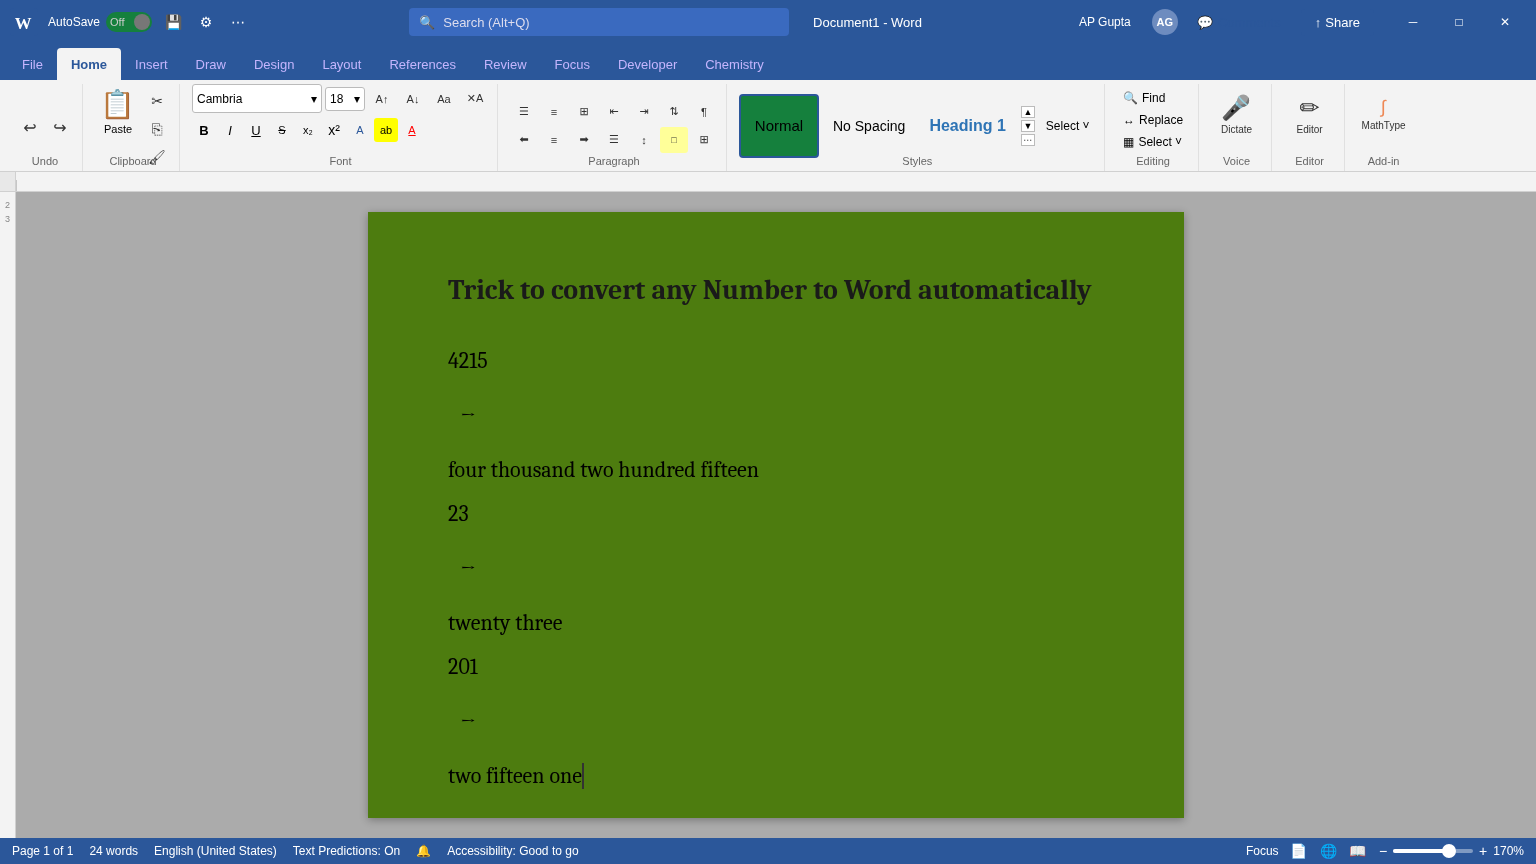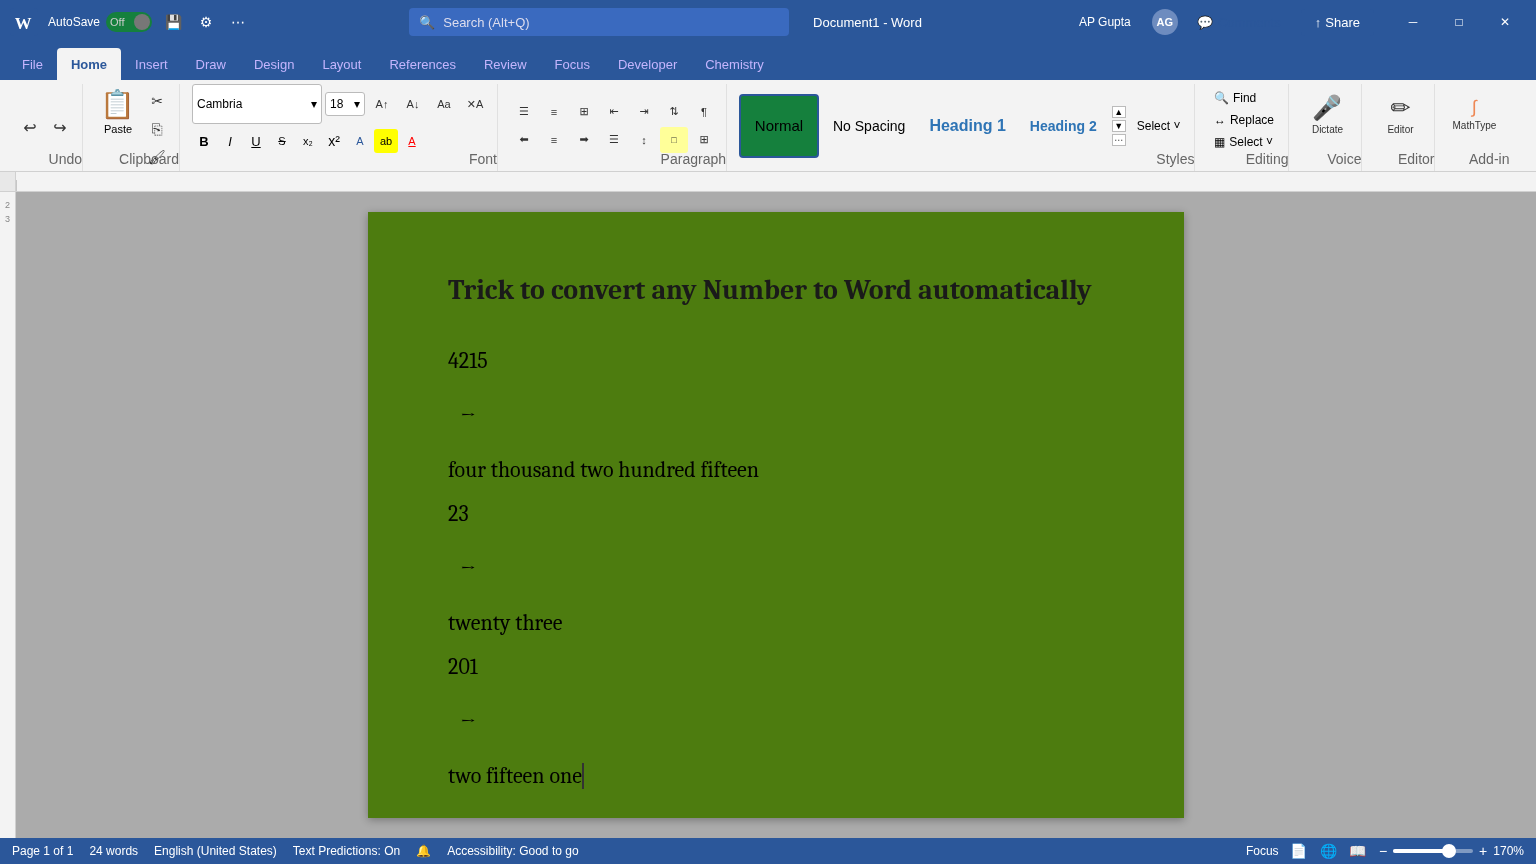--- a/index.html
+++ b/index.html
@@ -89,46 +89,46 @@
       display: flex;
       flex-direction: column;
       align-items: center;
       border-right: 1px solid #e0e0e0;
       padding: 0 8px 4px;
       position: relative;
     }
     .ribbon-group:last-child { border-right: none; }
     .ribbon-group-content { display: flex; align-items: flex-start; gap: 2px; flex: 1; }
     .ribbon-group-label {
-      font-size: 14px;
+      font-size: 11px;
       color: #666;
       position: absolute;
       bottom: 4px;
       left: 0; right: 0;
-      text-align: right;
+      text-align: center;
     }
     .ribbon-btn-sm {
       display: flex;
       align-items: center;
       justify-content: center;
       width: 28px;
       height: 26px;
       border-radius: 3px;
       cursor: pointer;
       font-size: 11px;
       color: #333;
     }
 
     
     .font-group-top { display: flex; align-items: center; gap: 3px; margin-bottom: 2px; }
     .font-selector {
       background: white;
       border: 1px solid #bbb;
       border-radius: 3px;
-      height: 40px;
+      height: 29px;
       padding: 0 4px;
       font-size: 12px;
       width: 130px;
       display: flex; align-items: center; justify-content: space-between;
       cursor: pointer;
     }
     .font-size-box {
       background: white;
       border: 1px solid #bbb;
       border-radius: 3px;
@@ -453,23 +453,20 @@
     <div class="ribbon-group-content styles-container">
       <div class="style-item style-normal active">
         <span>Normal</span>
       </div>
       <div class="style-item style-no-spacing">
         <span>No Spacing</span>
       </div>
       <div class="style-item style-heading1">
         <span>Heading 1</span>
       </div>
-      <div class="style-item style-heading2">
-        <span>Heading 2</span>
-      </div>
       <div class="styles-scroll">
         <div class="styles-scroll-btn">▲</div>
         <div class="styles-scroll-btn">▼</div>
         <div class="styles-scroll-btn">⋯</div>
       </div>
       <div class="select-btn">
         <span>Select ˅</span>
       </div>
     </div>
     <span class="ribbon-group-label">Styles</span>

